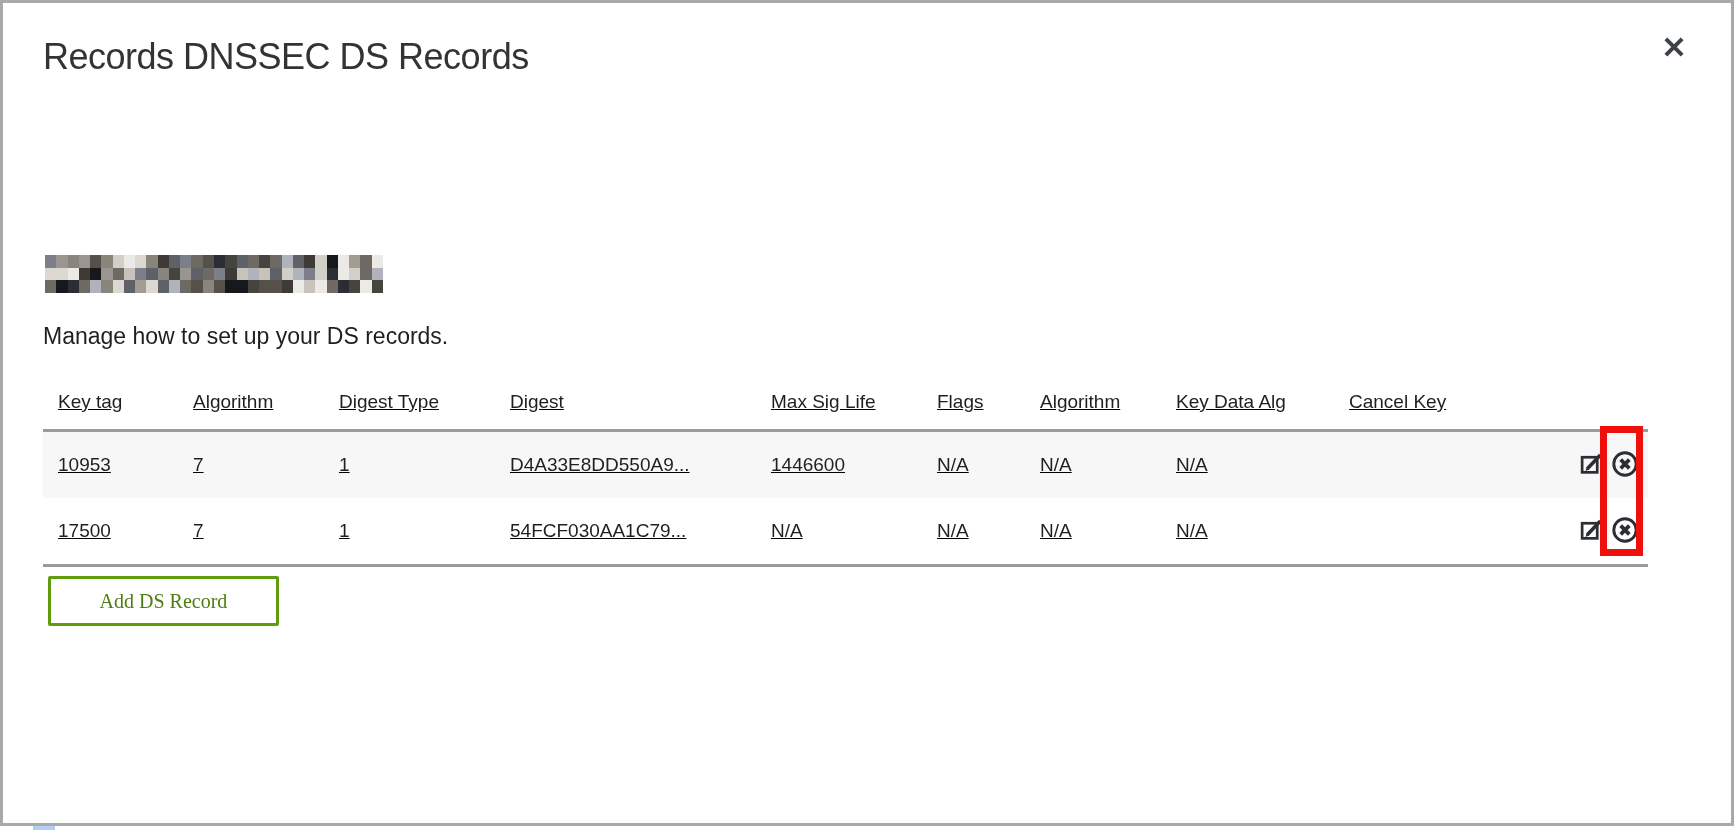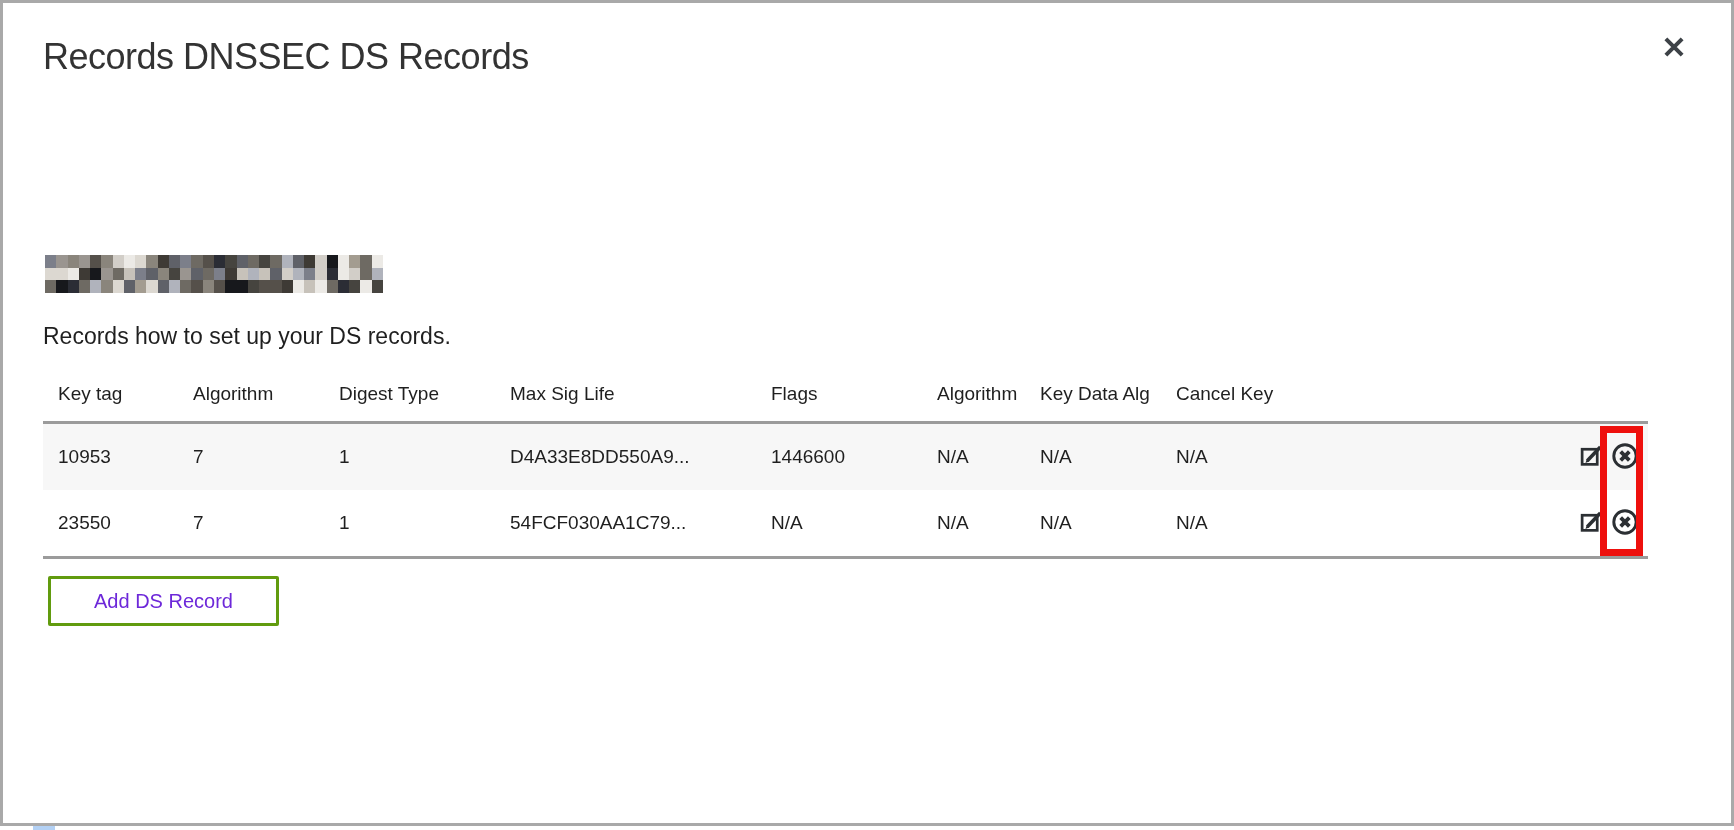--- a/index.html
+++ b/index.html
@@ -12,40 +12,40 @@
            color:#333333; letter-spacing:-0.5px; }
 
   .close-btn { position:absolute; right:40px; top:28px; width:34px; height:34px;
                background:none; border:none; cursor:pointer; padding:0; }
 
   .mosaic { position:absolute; left:42px; top:252px; width:338px; height:38px;
             display:grid; grid-template-columns:repeat(30,1fr); grid-template-rows:repeat(3,1fr); }
 
   .instruction { position:absolute; left:40px; top:320px; font-size:23px; color:#1f1f1f; }
 
-  .table { position:absolute; left:40px; top:378px; width:1605px; }
+  .table { position:absolute; left:40px; top:386px; width:1605px;text-decoration:underline; }
   .grid-row { display:grid; padding-left:15px;
     grid-template-columns:135px 146px 171px 261px 166px 103px 136px 173px 229px 70px; }
   .thead { height:43px; border-bottom:3px solid #9b9b9b; align-items:start; }
   .th { font-size:19px; color:#1f1f1f; font-weight:400; padding-top:2px; }
   .tr { height:66px; align-items:center; background:#ffffff; }
   .tr.alt { background:#f7f7f7; }
   .td { font-size:19px; color:#1f1f1f; }
   .tbody { border-bottom:3px solid #9b9b9b; }
   .actions { display:flex; align-items:center; gap:6px; }
   .icon-btn { background:none; border:none; padding:0; cursor:pointer; width:27px; height:27px;
               display:flex; align-items:center; justify-content:center; }
 
   .red-rect { position:absolute; left:1597px; top:423px; width:43px; height:130px;
               border:7px solid #ee100d; pointer-events:none; }
 
   .add-btn { position:absolute; left:45px; top:573px; width:231px; height:50px;
              background:#ffffff; border:3px solid #619b0e; border-radius:2px;
-             color:#6d28d9; font-size:20px; cursor:pointer;
-             font-family:Liberation Sans, sans-serif; }
+             color:#4d7c0f; font-size:20px; cursor:pointer;
+             font-family:Liberation Serif, serif; }
 
   .footer { position:absolute; left:0; right:0; top:693px; bottom:0; background:#ececec; }
   .save-btn { position:absolute; left:726px; top:33px; width:176px; height:71px;
               background:#5e9b0e; border:none; border-bottom:4px solid #4c800c; border-radius:3px;
               color:#ffffff; font-size:25px; font-weight:500; cursor:pointer;
               font-family:"Liberation Sans","DejaVu Sans",sans-serif; }
   .cancel-link { position:absolute; left:923px; top:54px; font-size:25px; color:#2f7cdb;
                  text-decoration:none; cursor:pointer; }
 
   .blue-fragment { position:absolute; left:33px; top:826px; width:22px; height:4px;
@@ -152,27 +152,28 @@
       <div style="background: rgb(236, 234, 230);"></div>
       <div style="background: rgb(199, 194, 186);"></div>
       <div style="background: rgb(236, 234, 230);"></div>
       <div style="background: rgb(110, 106, 99);"></div>
       <div style="background: rgb(43, 45, 53);"></div>
       <div style="background: rgb(70, 68, 63);"></div>
       <div style="background: rgb(236, 234, 230);"></div>
       <div style="background: rgb(70, 68, 63);"></div>
     </div>
 
-  <p class="instruction">Records how to set up your DS records.</p>
+  <p class="instruction">Manage how to set up your DS records.</p>
 
   <div class="table">
     <div class="grid-row thead">
       <div class="th">Key tag</div>
       <div class="th">Algorithm</div>
       <div class="th">Digest Type</div>
+      <div class="th">Digest</div>
       <div class="th">Max Sig Life</div>
       <div class="th">Flags</div>
       <div class="th">Algorithm</div>
       <div class="th">Key Data Alg</div>
       <div class="th">Cancel Key</div>
       <div class="th"></div>
     </div>
     <div class="tbody" id="tbody">
         <div class="grid-row tr alt">
           <div class="td">10953</div>
@@ -198,21 +199,21 @@
     <span>
       <svg width="28" height="28" viewBox="0 0 24 24" fill="none">
         <circle cx="12" cy="12" r="9.6" stroke="#2b2f33" stroke-width="2.5"></circle>
         <path d="M8.3 8.3 L15.7 15.7 M15.7 8.3 L8.3 15.7" stroke="#2b2f33" stroke-width="3.3"></path>
       </svg>
     </span>
   </button>
 </div>
         </div>
         <div class="grid-row tr">
-          <div class="td">23550</div>
+          <div class="td">17500</div>
           <div class="td">7</div>
           <div class="td">1</div>
           <div class="td">54FCF030AA1C79...</div>
           <div class="td">N/A</div>
           <div class="td">N/A</div>
           <div class="td">N/A</div>
           <div class="td">N/A</div>
           <div class="td"></div>
           <div class="td actions">
   <button class="icon-btn">

